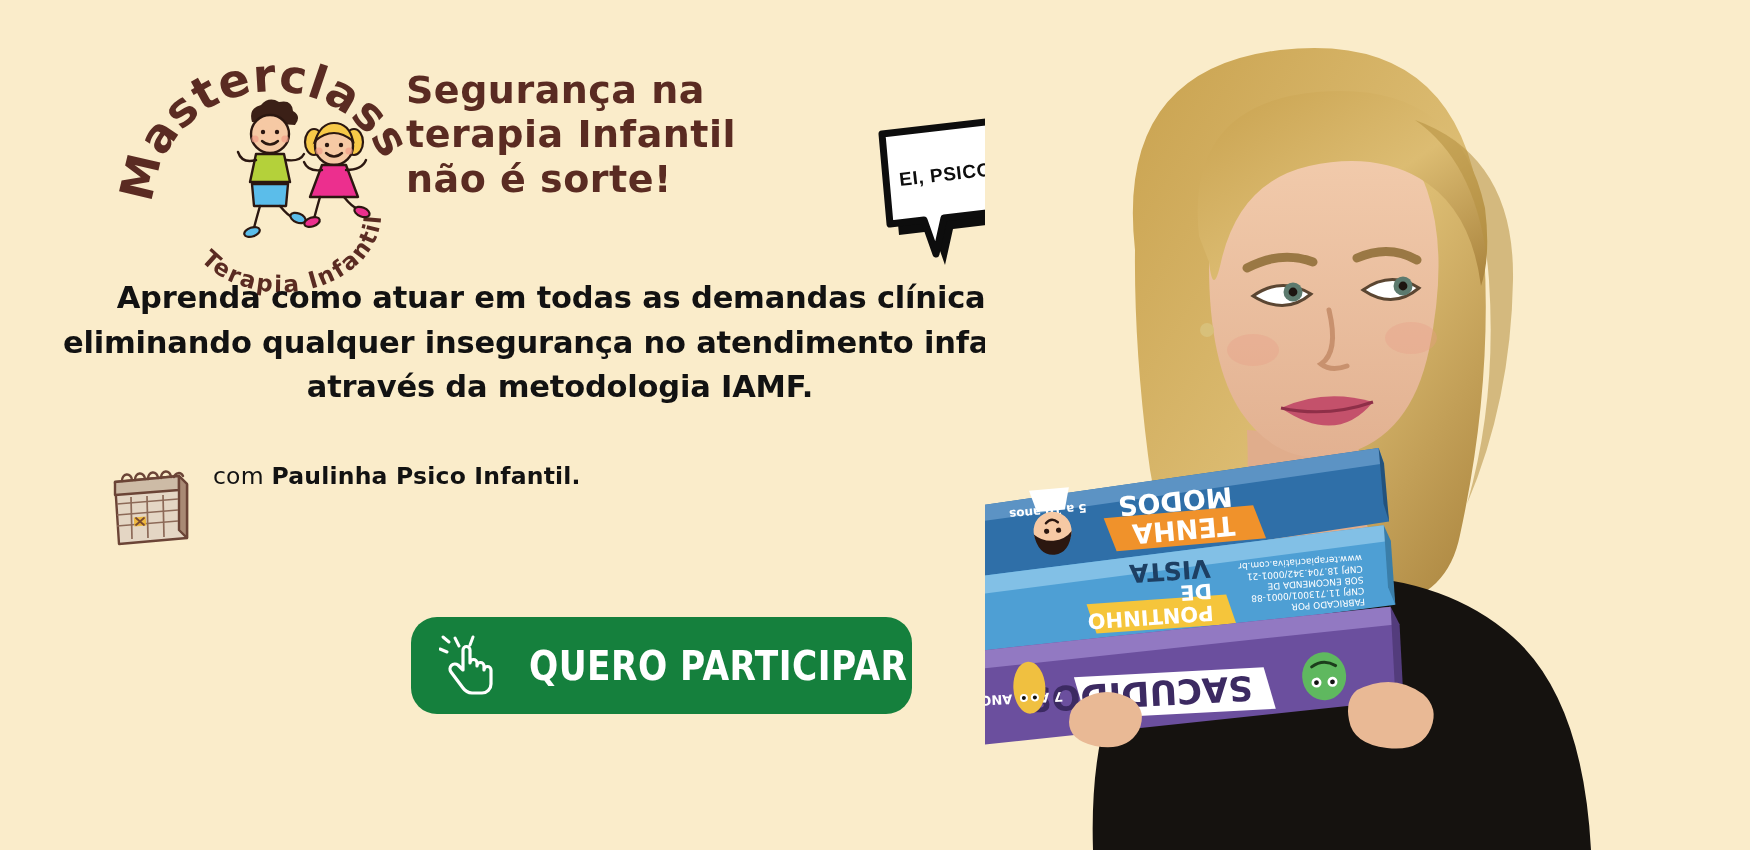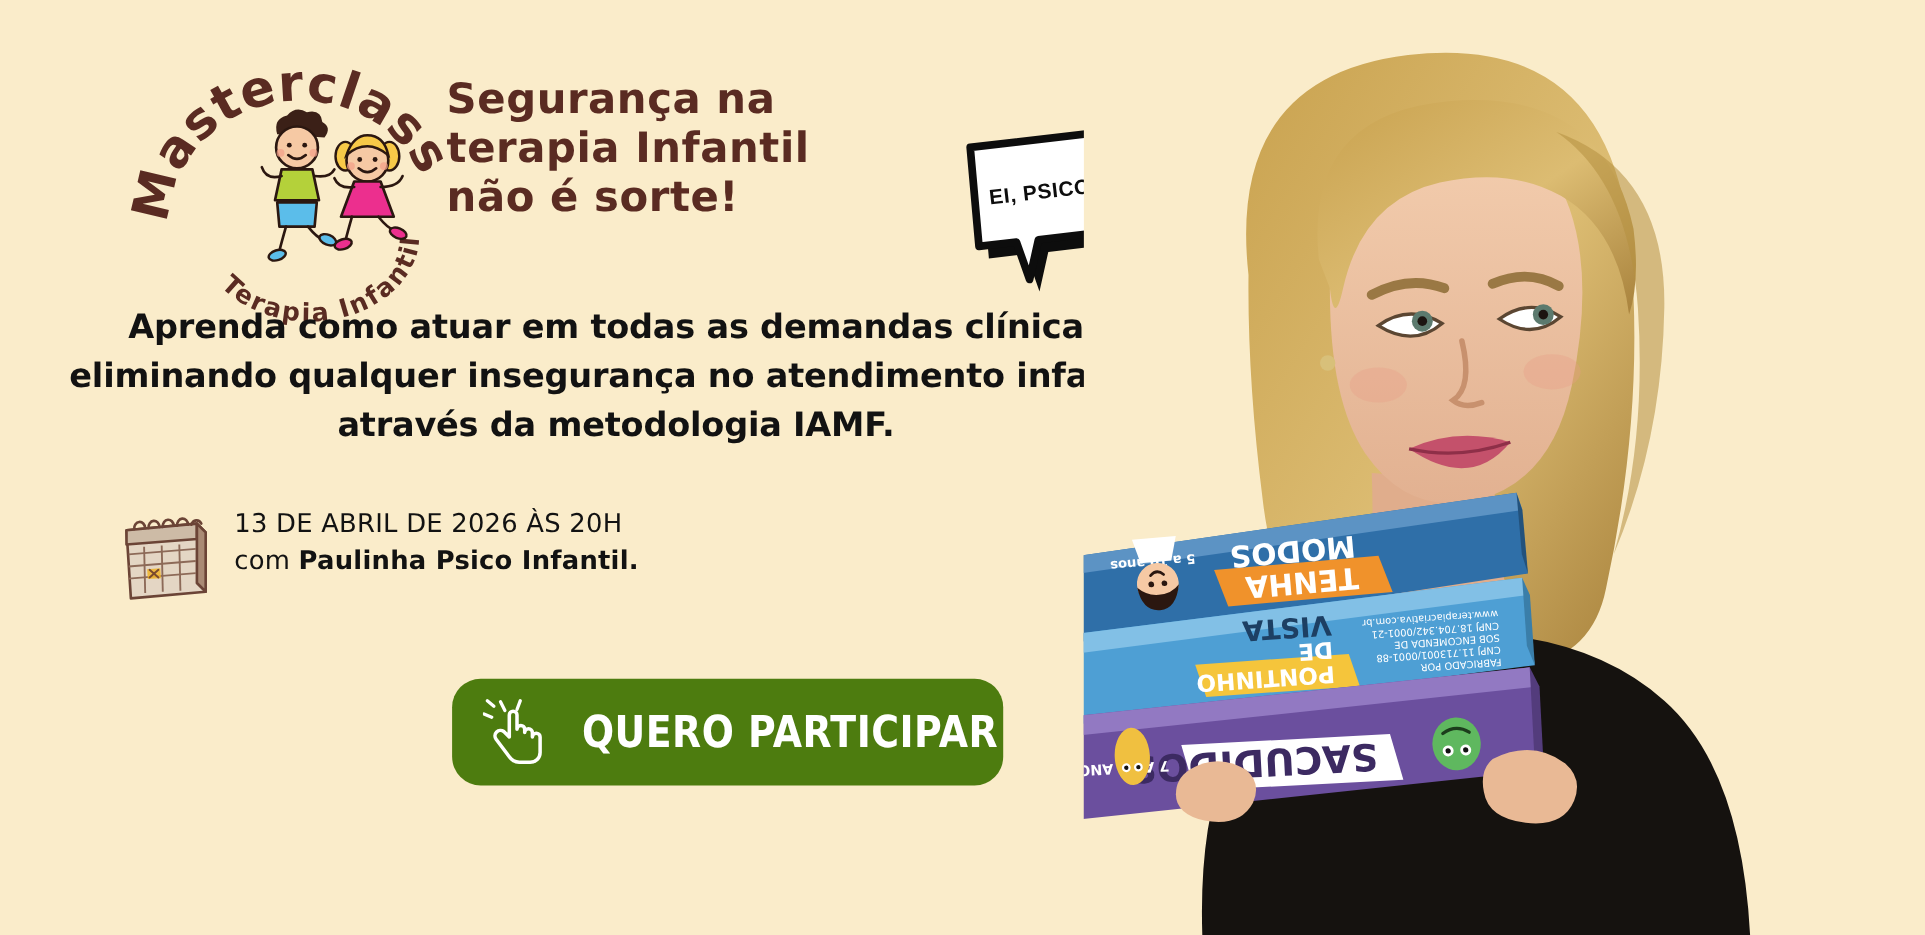--- a/index.html
+++ b/index.html
@@ -54,21 +54,21 @@
     color:#121212;
     font-family:"DejaVu Sans", sans-serif;
     font-size:23.5px;line-height:1.42;font-weight:400;
     letter-spacing:0.2px;white-space:nowrap;
   }
   .dline b{font-weight:700;}
 
   
   .cta{
     position:absolute;left:411px;top:617px;width:501px;height:97px;
-    background:#4d7c0f;border:none;border-radius:26px;
+    background:#15803d;border:none;border-radius:26px;
     display:flex;align-items:center;justify-content:flex-start;
     cursor:pointer;padding:0;
   }
   .cta .hand{width:64px;height:64px;margin-left:28px;flex:0 0 64px;}
   .cta .hand svg{display:block;width:64px;height:64px;}
   .cta-label{
     color:#ffffff;
     font-family:"DejaVu Sans", sans-serif;
     font-weight:700;font-size:40px;letter-spacing:0.5px;
     margin-left:26px;
@@ -175,21 +175,20 @@
             <path d="M12,66 L73,61"></path>
           <path d="M26,37 L27,79"></path>
             <path d="M42,36 L43,78"></path>
             <path d="M58,35 L59,77"></path>
         </g>
         <rect x="29" y="57" width="12" height="9" fill="#f0b429" opacity="0.85" transform="rotate(-4 35 61)"></rect>
         <path d="M31,58 l8,7 M39,58 l-8,7" stroke="#7a4a2e" stroke-width="1.8" stroke-linecap="round"></path>
       </svg>
     </div>
     <div class="details-lines">
-      <div class="dline">13 DE ABRIL DE 2026 ÀS 20H</div>
       <div class="dline">
         <span>com </span><b>Paulinha Psico Infantil.</b>
       </div>
     </div>
   </div>
 
   <button class="cta">
     <span class="hand">
       <svg viewBox="0 0 64 64" xmlns="http://www.w3.org/2000/svg">
         <g stroke="#ffffff" stroke-width="3" stroke-linecap="round" fill="none">

